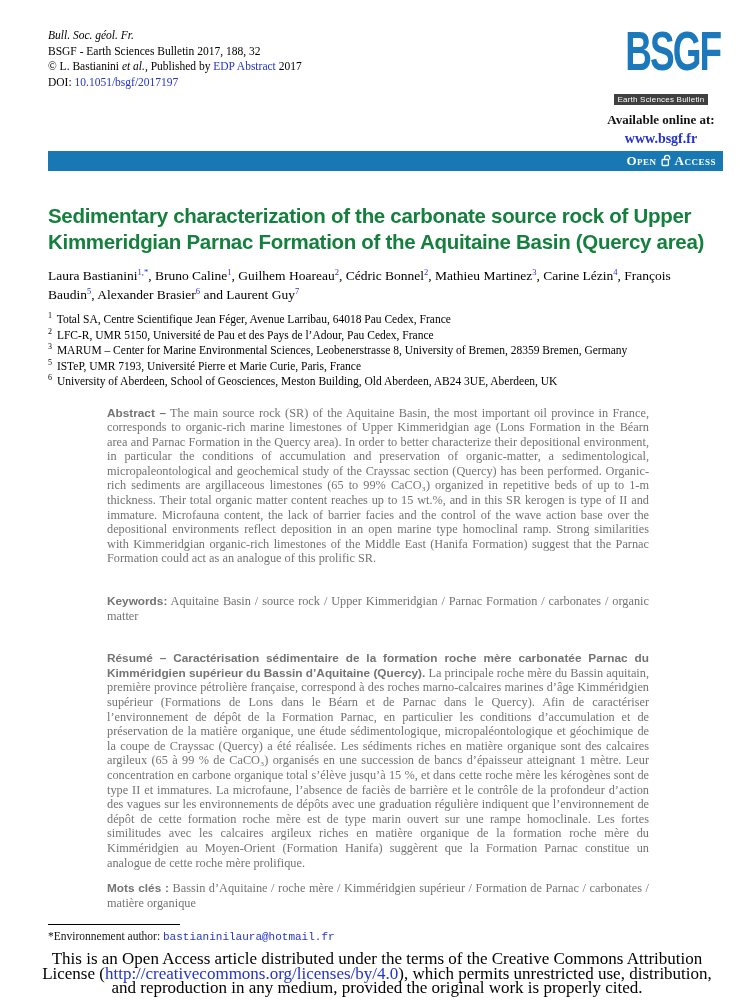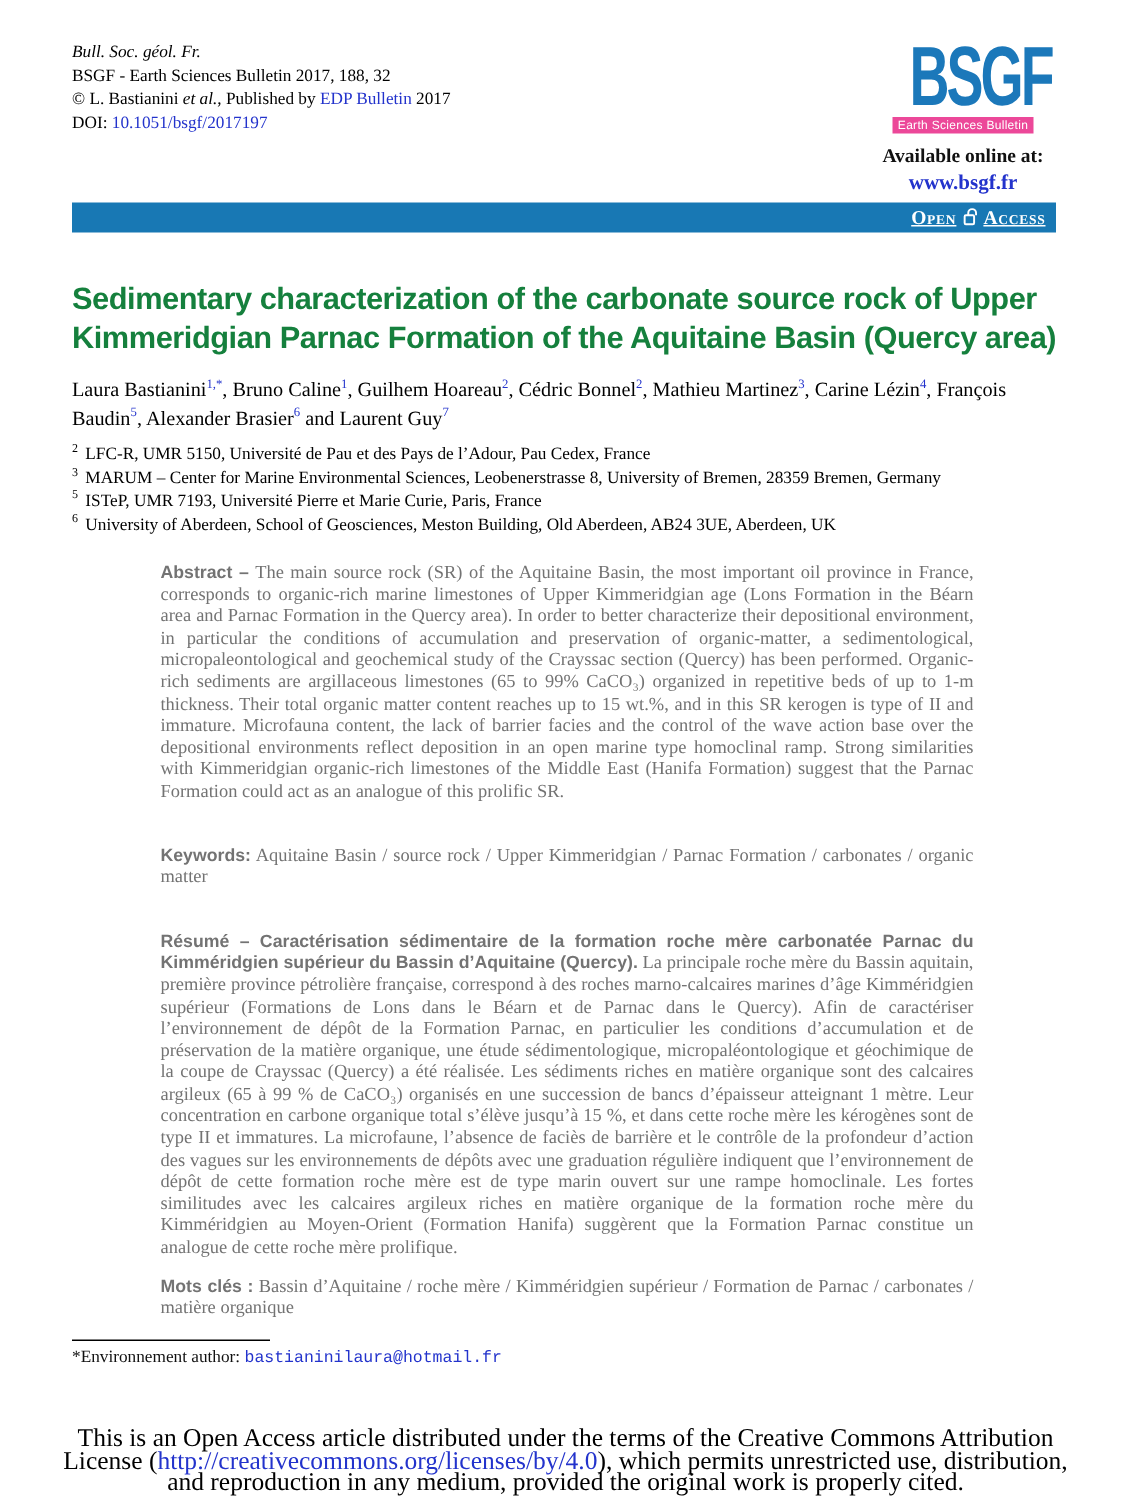--- a/index.html
+++ b/index.html
@@ -2,56 +2,56 @@
 <html><head>
 <meta charset="utf-8">
 <style>
   html,body{margin:0;padding:0;background:#ffffff;}
   .page{
     position:relative;
     width:750px;height:1000px;
     margin:0 auto;
     background:#ffffff;
     box-sizing:border-box;
-    padding:28px 46px 0 48px;
+    padding:28px 27px 0 48px;
     overflow:hidden;
     font-family:"Liberation Serif","DejaVu Serif",serif;
     color:#111;
   }
   
   .header-row{display:flex;justify-content:space-between;align-items:flex-start;}
   .pub-info{font-size:11.5px;line-height:15.5px;color:#000;}
   .pub-info .it{font-style:italic;}
   a.link{color:#2333cc;text-decoration:none;cursor:pointer;}
   .logo-block{width:108px;text-align:center;margin-right:8px;}
   .bsgf-logo{
     font-family:"Liberation Sans",sans-serif;
     font-weight:bold;font-size:56px;line-height:46px;
     letter-spacing:-3px;color:#1b78ba;
     transform:scaleX(.66);transform-origin:center top;
     height:48px;
   }
   .bsgf-tagline{
-    margin:2px auto 0 auto;width:94px;
-    background:#ec4899;color:#fff;
+    margin:18px auto 0 auto;width:94px;
+    background:#404040;color:#fff;
     font-family:"Liberation Sans",sans-serif;
     font-size:8px;line-height:11px;letter-spacing:.2px;
   }
   .avail{margin-top:7px;font-size:13px;font-weight:bold;line-height:16px;white-space:nowrap;}
   .url{display:block;margin-top:2px;font-size:14px;font-weight:bold;line-height:17px;}
   
   .oa-bar{
     margin-top:4px;height:20px;background:#1878b4;
     display:flex;justify-content:flex-end;align-items:center;
     padding-right:7px;box-sizing:border-box;
   }
   .oa-text{
     color:#fff;font-variant:small-caps;font-weight:bold;
     font-size:13px;letter-spacing:.5px;line-height:20px;
-    display:flex;align-items:center;gap:4px;text-decoration:underline;
+    display:flex;align-items:center;gap:4px;
   }
   .lock-icon{display:inline-block;margin-top:-1px;}
   
   .title{
     font-family:"Liberation Sans",sans-serif;
     font-weight:bold;font-size:20.5px;line-height:26px;letter-spacing:-0.3px;
     color:#15803d;margin:32px 0 0 0;width:662px;
   }
   .authors{margin-top:11px;font-size:13.5px;line-height:19px;width:640px;color:#000;}
   .authors sup.asup{color:#2333cc;font-size:8.5px;line-height:0;}
@@ -74,21 +74,21 @@
 </style>
 </head>
 <body>
 
 <div class="page">
 
   <div class="header-row">
     <div class="pub-info">
       <div class="it">Bull. Soc. géol. Fr.</div>
       <div>BSGF - Earth Sciences Bulletin 2017, 188, 32</div>
-      <div><span>© L. Bastianini </span><span class="it">et al.</span><span>, Published by </span><a class="link">EDP Bulletin</a><span> 2017</span></div>
+      <div><span>© L. Bastianini </span><span class="it">et al.</span><span>, Published by </span><a class="link">EDP Abstract</a><span> 2017</span></div>
       <div><span>DOI: </span><a class="link">10.1051/bsgf/2017197</a></div>
     </div>
 
     <div class="logo-block">
       <div class="bsgf-logo">BSGF</div>
       <div class="bsgf-tagline">Earth Sciences Bulletin</div>
       <div class="avail">Available online at:</div>
       <a class="link url">www.bsgf.fr</a>
     </div>
   </div>
@@ -102,20 +102,21 @@
       </svg>
       <span>Access</span>
     </span>
   </div>
 
   <h1 class="title">Sedimentary characterization of the carbonate source rock of Upper Kimmeridgian Parnac Formation of the Aquitaine Basin (Quercy area)</h1>
 
   <div class="authors"><span>Laura Bastianini</span><sup class="asup">1,*</sup>, <span>Bruno Caline</span><sup class="asup">1</sup>, <span>Guilhem Hoareau</span><sup class="asup">2</sup>, <span>Cédric Bonnel</span><sup class="asup">2</sup>, <span>Mathieu Martinez</span><sup class="asup">3</sup>, <span>Carine Lézin</span><sup class="asup">4</sup>, <span>François Baudin</span><sup class="asup">5</sup>, <span>Alexander Brasier</span><sup class="asup">6</sup> and <span>Laurent Guy</span><sup class="asup">7</sup></div>
 
   <div class="affiliations">
+      <div class="aff"><sup>1</sup> Total SA, Centre Scientifique Jean Féger, Avenue Larribau, 64018 Pau Cedex, France</div>
       <div class="aff"><sup>2</sup> LFC-R, UMR 5150, Université de Pau et des Pays de l’Adour, Pau Cedex, France</div>
       <div class="aff"><sup>3</sup> MARUM – Center for Marine Environmental Sciences, Leobenerstrasse 8, University of Bremen, 28359 Bremen, Germany</div>
       <div class="aff"><sup>5</sup> ISTeP, UMR 7193, Université Pierre et Marie Curie, Paris, France</div>
       <div class="aff"><sup>6</sup> University of Aberdeen, School of Geosciences, Meston Building, Old Aberdeen, AB24 3UE, Aberdeen, UK</div>
     </div>
 
   <div class="abstract-block">
     <p><b class="lead">Abstract –</b> <span>The main source rock (SR) of the Aquitaine Basin, the most important oil province in France, corresponds to organic-rich marine limestones of Upper Kimmeridgian age (Lons Formation in the Béarn area and Parnac Formation in the Quercy area). In order to better characterize their depositional environment, in particular the conditions of accumulation and preservation of organic-matter, a sedimentological, micropaleontological and geochemical study of the Crayssac section (Quercy) has been performed. Organic-rich sediments are argillaceous limestones (65 to 99% CaCO₃) organized in repetitive beds of up to 1-m thickness. Their total organic matter content reaches up to 15 wt.%, and in this SR kerogen is type of II and immature. Microfauna content, the lack of barrier facies and the control of the wave action base over the depositional environments reflect deposition in an open marine type homoclinal ramp. Strong similarities with Kimmeridgian organic-rich limestones of the Middle East (Hanifa Formation) suggest that the Parnac Formation could act as an analogue of this prolific SR.</span></p>
     <p class="gap"><b class="lead">Keywords:</b> <span>Aquitaine Basin / source rock / Upper Kimmeridgian / Parnac Formation / carbonates / organic matter</span></p>
     <p class="gap"><b class="lead">Résumé – Caractérisation sédimentaire de la formation roche mère carbonatée Parnac du Kimméridgien supérieur du Bassin d’Aquitaine (Quercy).</b> <span>La principale roche mère du Bassin aquitain, première province pétrolière française, correspond à des roches marno-calcaires marines d’âge Kimméridgien supérieur (Formations de Lons dans le Béarn et de Parnac dans le Quercy). Afin de caractériser l’environnement de dépôt de la Formation Parnac, en particulier les conditions d’accumulation et de préservation de la matière organique, une étude sédimentologique, micropaléontologique et géochimique de la coupe de Crayssac (Quercy) a été réalisée. Les sédiments riches en matière organique sont des calcaires argileux (65 à 99 % de CaCO₃) organisés en une succession de bancs d’épaisseur atteignant 1 mètre. Leur concentration en carbone organique total s’élève jusqu’à 15 %, et dans cette roche mère les kérogènes sont de type II et immatures. La microfaune, l’absence de faciès de barrière et le contrôle de la profondeur d’action des vagues sur les environnements de dépôts avec une graduation régulière indiquent que l’environnement de dépôt de cette formation roche mère est de type marin ouvert sur une rampe homoclinale. Les fortes similitudes avec les calcaires argileux riches en matière organique de la formation roche mère du Kimméridgien au Moyen-Orient (Formation Hanifa) suggèrent que la Formation Parnac constitue un analogue de cette roche mère prolifique.</span></p>

